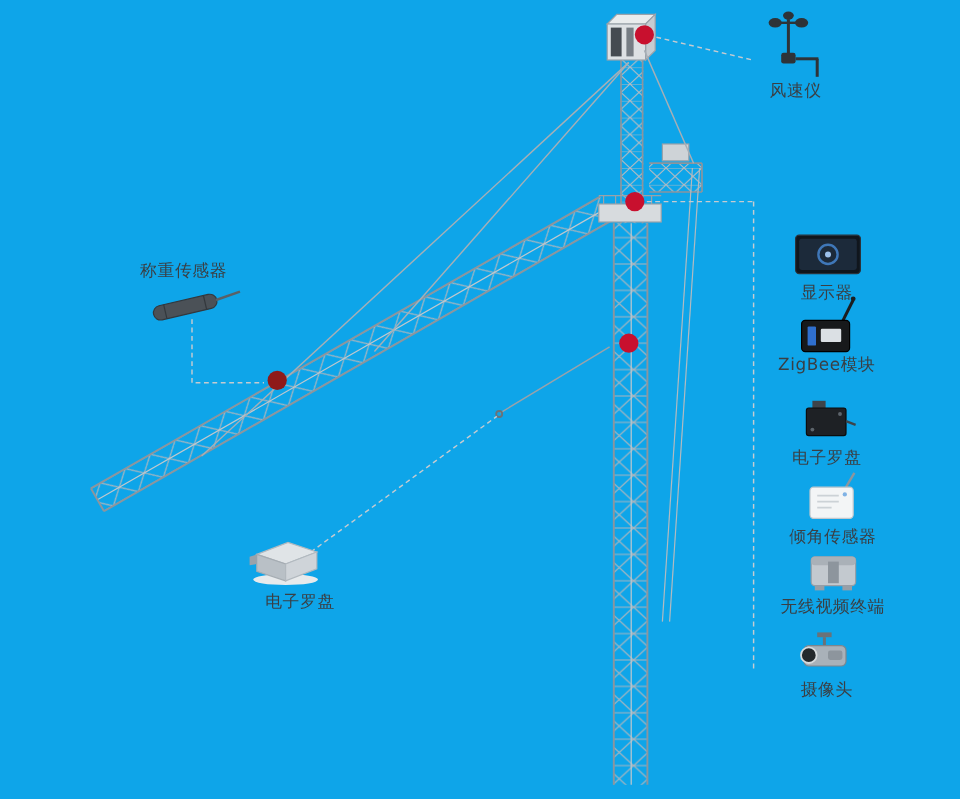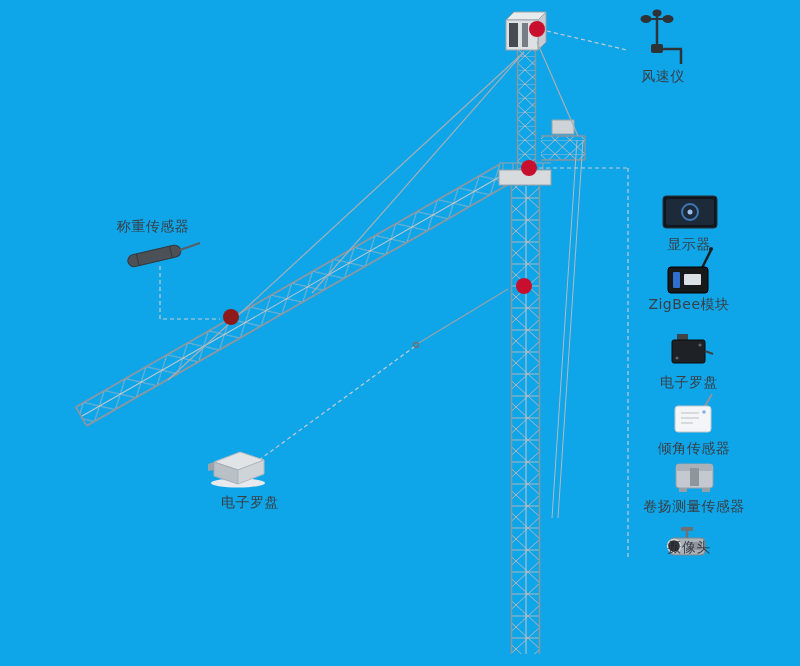--- a/index.html
+++ b/index.html
@@ -170,17 +170,17 @@
       <circle cx="231" cy="317" r="8" fill="#8f1a1a"></circle>
     </g>
   </svg>
 
   <div class="lbl" style="left:618px;top:68px;width:90px">风速仪</div>
   <div class="lbl" style="left:103px;top:218px;width:100px">称重传感器</div>
   <div class="lbl" style="left:644px;top:236px;width:90px">显示器</div>
   <div class="lbl" style="left:644px;top:296px;width:90px">ZigBee模块</div>
   <div class="lbl" style="left:644px;top:374px;width:90px">电子罗盘</div>
   <div class="lbl" style="left:644px;top:440px;width:100px">倾角传感器</div>
-  <div class="lbl" style="left:634px;top:498px;width:120px">卷扬测量传感器</div>
-  <div class="lbl" style="left:644px;top:539px;width:90px">摄像头</div>
+  <div class="lbl" style="left:634px;top:498px;width:120px">无线视频终端</div>
+  <div class="lbl" style="left:644px;top:567px;width:90px">摄像头</div>
   <div class="lbl" style="left:200px;top:494px;width:100px">电子罗盘</div>
 
 </div>
 
 </body></html>

